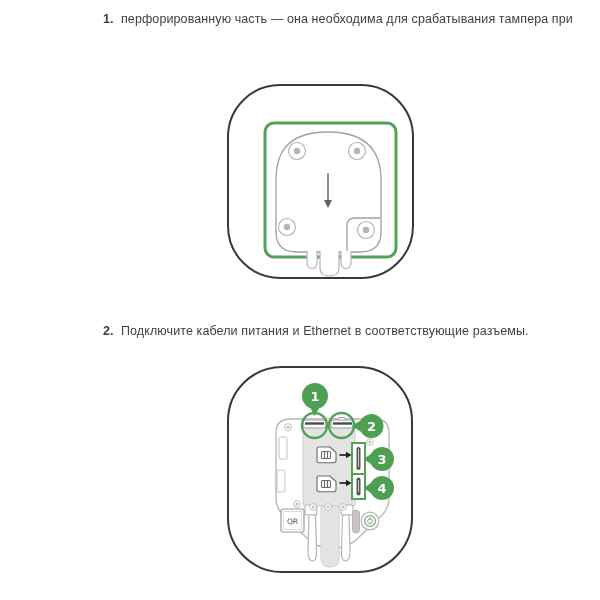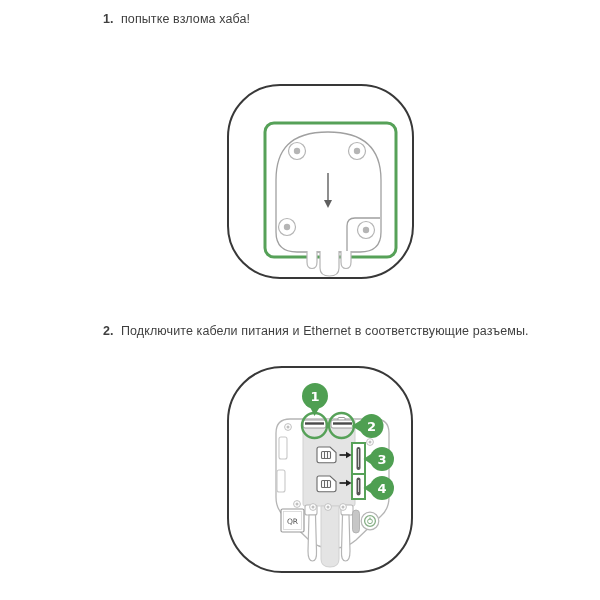--- a/index.html
+++ b/index.html
@@ -12,21 +12,21 @@
   .step-lines div{white-space:nowrap;}
 </style>
 </head>
 <body>
 
 <div class="page">
 
   <div class="step" style="left:103px;top:10px;">
     <div class="step-num">1.</div>
     <div class="step-lines">
-      <div>попытке взлома хаба!</div>
+      <div>перфорированную часть — она необходима для срабатывания тампера при</div>
     </div>
   </div>
 
   <div class="step" style="left:103px;top:322px;">
     <div class="step-num">2.</div>
     <div class="step-lines">
       <div>Подключите кабели питания и Ethernet в соответствующие разъемы.</div>
     </div>
   </div>
 

